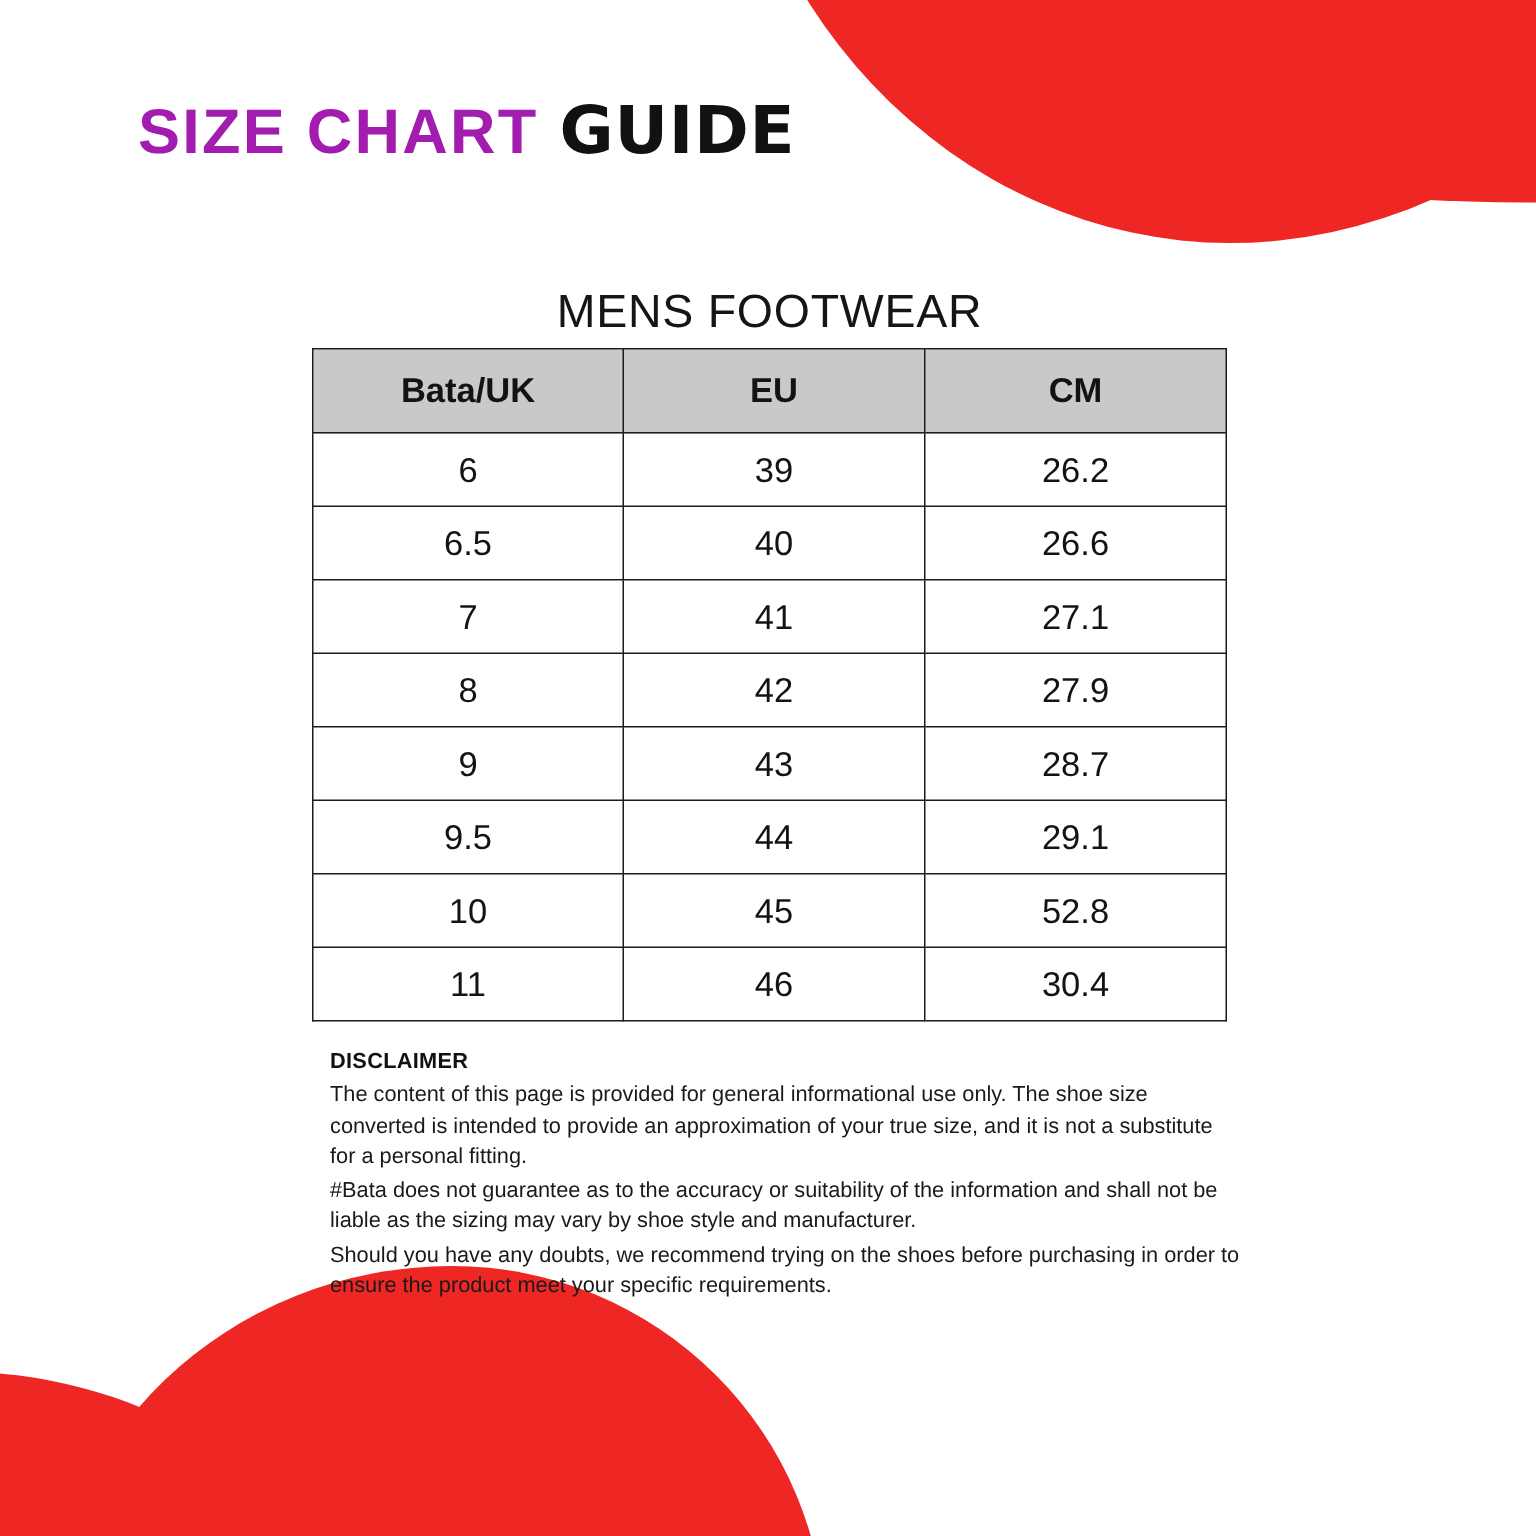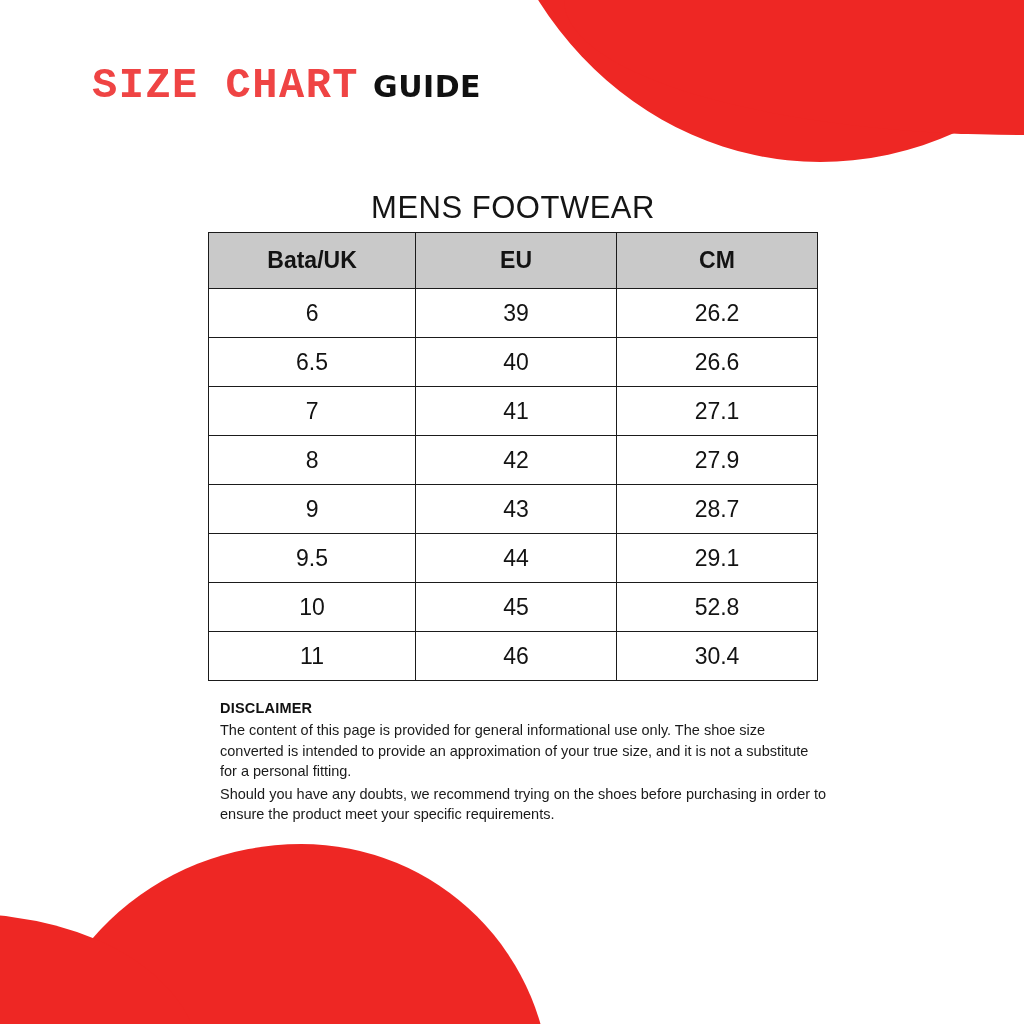--- a/index.html
+++ b/index.html
@@ -65,25 +65,25 @@
     left: 92px;
     display: flex;
     align-items: baseline;
     gap: 14px;
     z-index: 5;
   }
   .title-red {
     font-size: 42px;
     font-weight: bold;
     letter-spacing: 1.5px;
-    color: #ef4444;
-    font-family: Liberation Mono, monospace;
+    color: #a21caf;
+    font-family: Liberation Sans, sans-serif;
   }
   .title-black {
-    font-size: 30px;
+    font-size: 44px;
     font-weight: bold;
     letter-spacing: 0.5px;
     color: #111111;
     font-family: "DejaVu Sans", sans-serif;
     text-align: right;
   }
 
   
   .section-title {
     position: absolute;
@@ -224,16 +224,17 @@
           <td>46</td>
           <td>30.4</td>
         </tr>
       </tbody>
     </table>
   </div>
 
   <div class="disclaimer">
     <div class="disclaimer-title">DISCLAIMER</div>
     <p class="disclaimer-p">The content of this page is provided for general informational use only. The shoe size converted is intended to provide an approximation of your true size, and it is not a substitute for a personal fitting.</p>
+    <p class="disclaimer-p">#Bata does not guarantee as to the accuracy or suitability of the information and shall not be liable as the sizing may vary by shoe style and manufacturer.</p>
     <p class="disclaimer-p">Should you have any doubts, we recommend trying on the shoes before purchasing in order to ensure the product meet your specific requirements.</p>
   </div>
 
 </div>
 
 </body></html>

